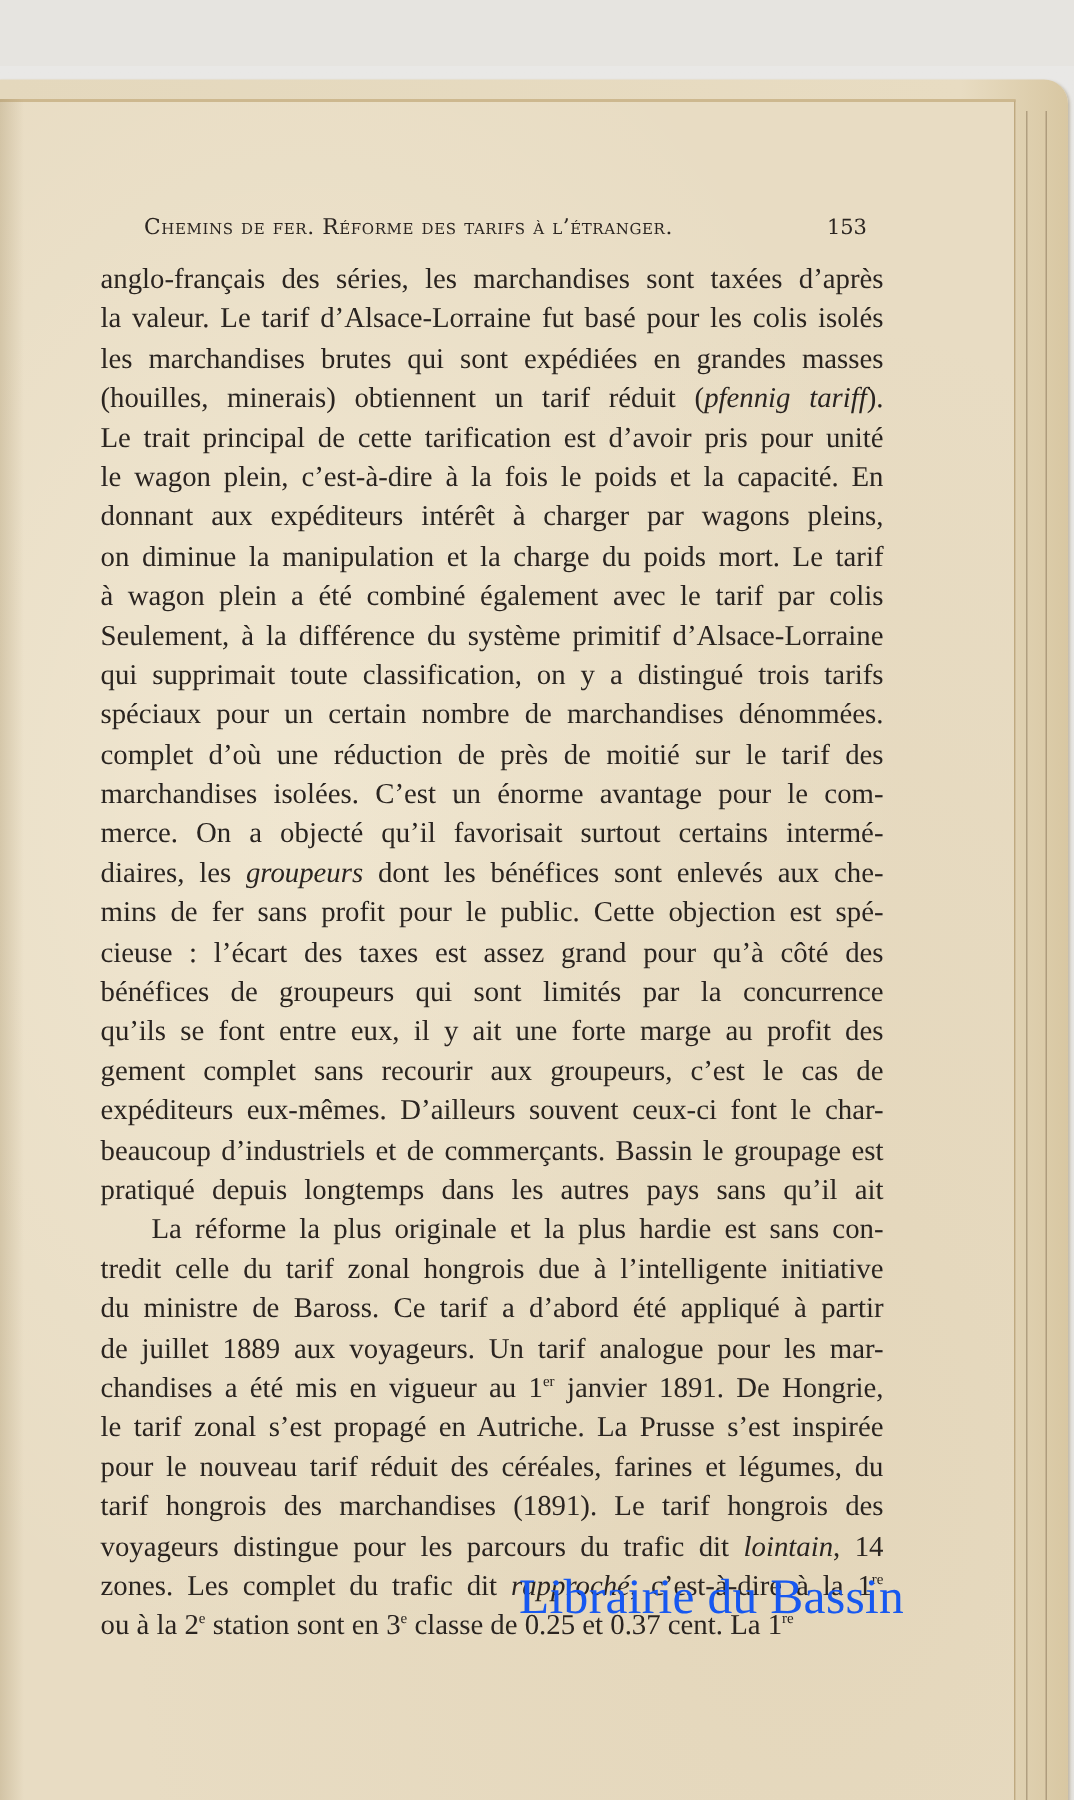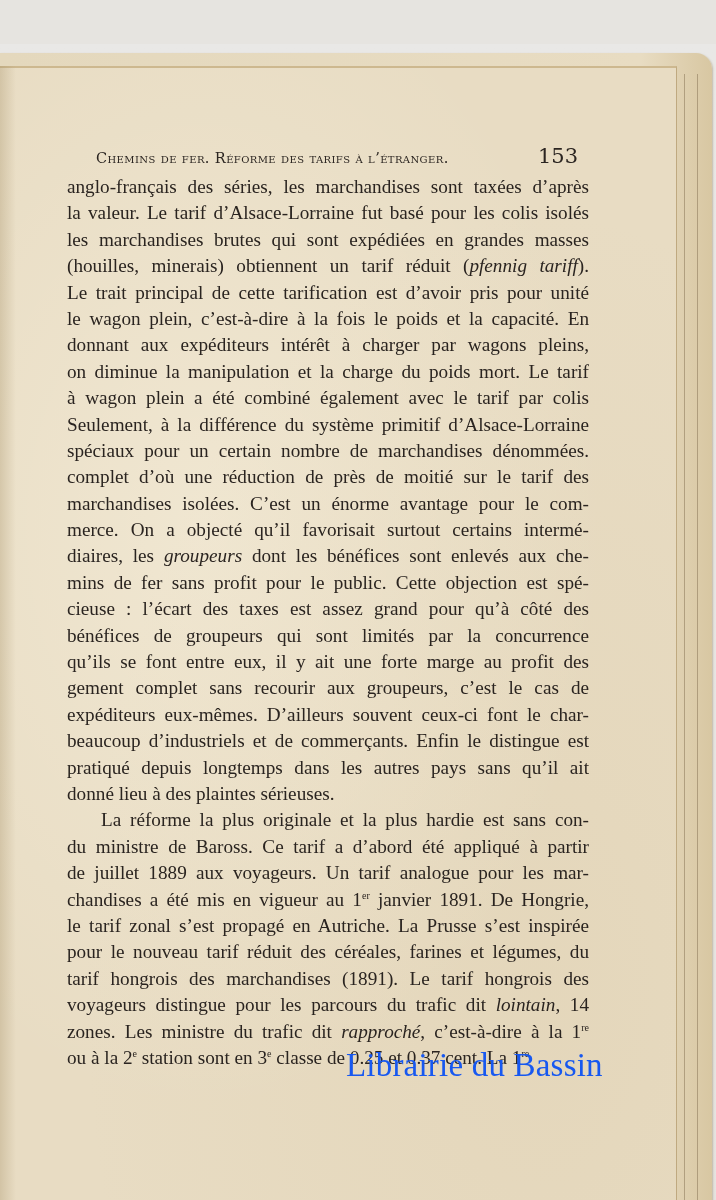--- a/index.html
+++ b/index.html
@@ -77,21 +77,21 @@
       align-items: baseline;
       font-family: "DejaVu Serif", serif;
       color: #2b2521;
     }
     .running-head .title {
       font-variant: small-caps;
       font-size: 14.5px;
       letter-spacing: 0.4px;
     }
     .running-head .folio {
-      font-size: 21px;
+      font-size: 14px;
       text-align: right;
     }
     .body-text {
       position: absolute;
       left: 67px;
       top: 130px;
       width: 522px;
       font-family: "Liberation Serif", serif;
       font-size: 19.2px;
       line-height: 26.4px;
@@ -145,40 +145,41 @@
       <div class="line"><span>anglo-français des séries, les marchandises sont taxées d’après</span></div>
       <div class="line"><span>la valeur. Le tarif d’Alsace-Lorraine fut basé pour les colis isolés</span></div>
       <div class="line"><span>les marchandises brutes qui sont expédiées en grandes masses</span></div>
       <div class="line"><span>(houilles, minerais) obtiennent un tarif réduit (</span><span class="it">pfennig tariff</span><span>).</span></div>
       <div class="line"><span>Le trait principal de cette tarification est d’avoir pris pour unité</span></div>
       <div class="line"><span>le wagon plein, c’est-à-dire à la fois le poids et la capacité. En</span></div>
       <div class="line"><span>donnant aux expéditeurs intérêt à charger par wagons pleins,</span></div>
       <div class="line"><span>on diminue la manipulation et la charge du poids mort. Le tarif</span></div>
       <div class="line"><span>à wagon plein a été combiné également avec le tarif par colis</span></div>
       <div class="line"><span>Seulement, à la différence du système primitif d’Alsace-Lorraine</span></div>
+      <div class="line"><span>qui supprimait toute classification, on y a distingué trois tarifs</span></div>
       <div class="line"><span>spéciaux pour un certain nombre de marchandises dénommées.</span></div>
       <div class="line"><span>complet d’où une réduction de près de moitié sur le tarif des</span></div>
       <div class="line"><span>marchandises isolées. C’est un énorme avantage pour le com-</span></div>
       <div class="line"><span>merce. On a objecté qu’il favorisait surtout certains intermé-</span></div>
       <div class="line"><span>diaires, les </span><span class="it">groupeurs</span><span> dont les bénéfices sont enlevés aux che-</span></div>
       <div class="line"><span>mins de fer sans profit pour le public. Cette objection est spé-</span></div>
       <div class="line"><span>cieuse : l’écart des taxes est assez grand pour qu’à côté des</span></div>
       <div class="line"><span>bénéfices de groupeurs qui sont limités par la concurrence</span></div>
       <div class="line"><span>qu’ils se font entre eux, il y ait une forte marge au profit des</span></div>
       <div class="line"><span>gement complet sans recourir aux groupeurs, c’est le cas de</span></div>
       <div class="line"><span>expéditeurs eux-mêmes. D’ailleurs souvent ceux-ci font le char-</span></div>
-      <div class="line"><span>beaucoup d’industriels et de commerçants. Enfin le distingue est</span></div>
+      <div class="line"><span>beaucoup d’industriels et de commerçants. Bassin le groupage est</span></div>
       <div class="line"><span>pratiqué depuis longtemps dans les autres pays sans qu’il ait</span></div>
-      <div class="line last"><span>donné lieu à des plaintes sérieuses.</span></div>
       <div class="line indent"><span>La réforme la plus originale et la plus hardie est sans con-</span></div>
+      <div class="line"><span>tredit celle du tarif zonal hongrois due à l’intelligente initiative</span></div>
       <div class="line"><span>du ministre de Baross. Ce tarif a d’abord été appliqué à partir</span></div>
       <div class="line"><span>de juillet 1889 aux voyageurs. Un tarif analogue pour les mar-</span></div>
       <div class="line"><span>chandises a été mis en vigueur au 1</span><sup>er</sup><span> janvier 1891. De Hongrie,</span></div>
       <div class="line"><span>le tarif zonal s’est propagé en Autriche. La Prusse s’est inspirée</span></div>
       <div class="line"><span>pour le nouveau tarif réduit des céréales, farines et légumes, du</span></div>
       <div class="line"><span>tarif hongrois des marchandises (1891). Le tarif hongrois des</span></div>
       <div class="line"><span>voyageurs distingue pour les parcours du trafic dit </span><span class="it">lointain</span><span>, 14</span></div>
-      <div class="line"><span>zones. Les ministre du trafic dit </span><span class="it">rapproché</span><span>, c’est-à-dire à la 1</span><sup>re</sup></div>
+      <div class="line"><span>zones. Les complet du trafic dit </span><span class="it">rapproché</span><span>, c’est-à-dire à la 1</span><sup>re</sup></div>
       <div class="line last"><span>ou à la 2</span><sup>e</sup><span> station sont en 3</span><sup>e</sup><span> classe de 0.25 et 0.37 cent. La 1</span><sup>re</sup></div>
     </div>
 
   <div class="watermark" style="color: rgb(23, 88, 240);">Librairie du Bassin</div>
 </div>
 
 </body></html>

